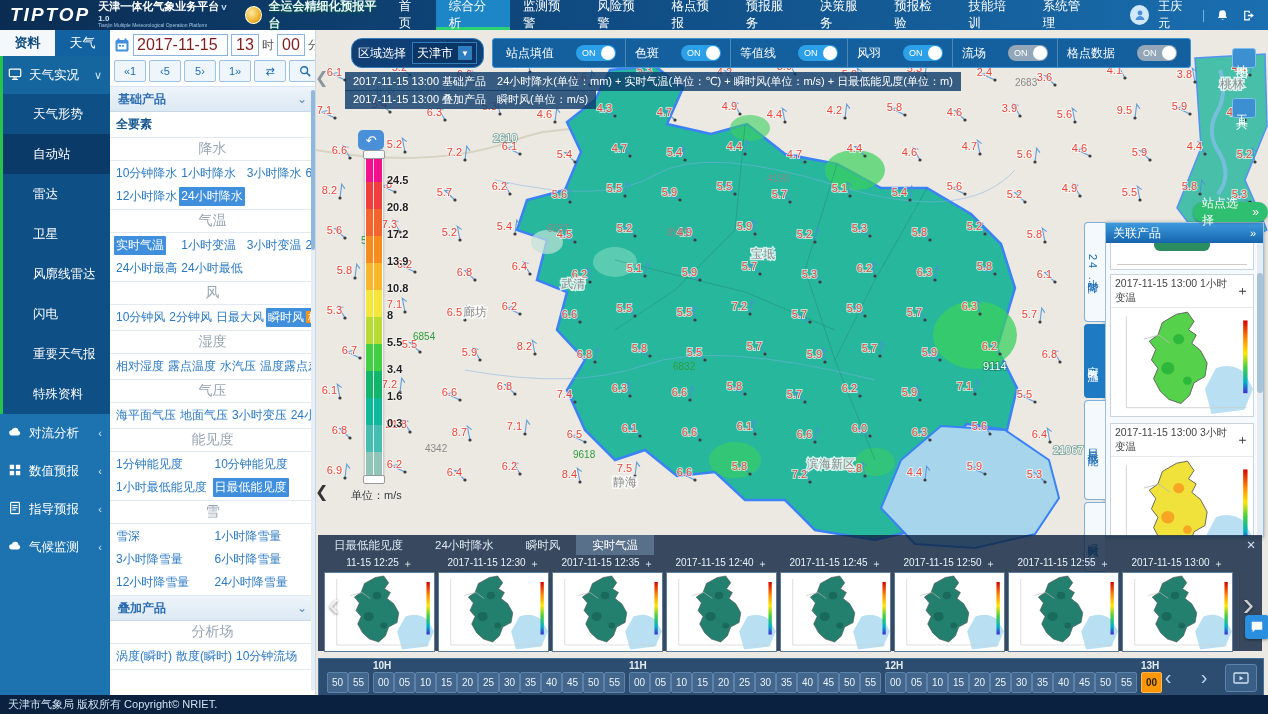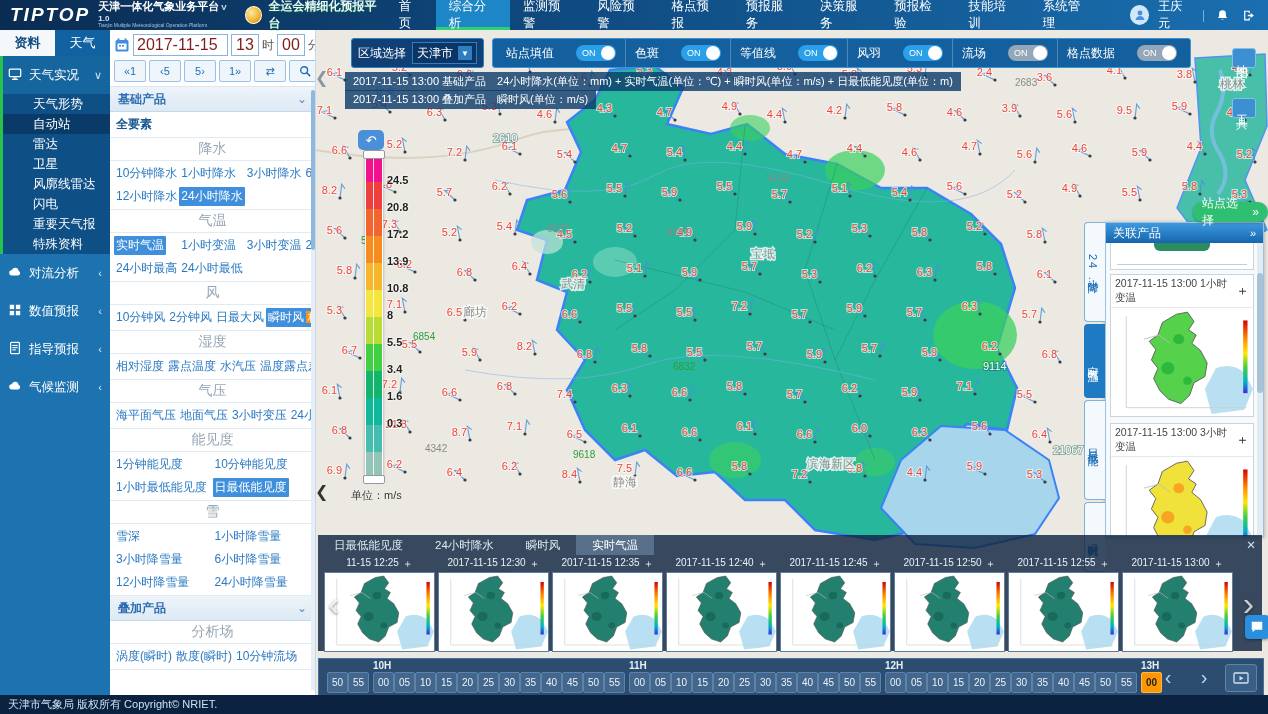--- a/index.html
+++ b/index.html
@@ -30,21 +30,21 @@
   
   #sidebar{position:absolute;left:0;top:30px;width:110px;height:665px;background:#1d72b0;color:#fff;z-index:40;}
   #side-tabs{display:flex;height:26px;}
   #side-tabs .stab{flex:1;display:flex;align-items:center;justify-content:center;font-size:13px;cursor:pointer;background:#1261a0;}
   #side-tabs .stab.active{background:#f4f8fb;color:#0d4a7e;font-weight:bold;}
   .sgroup-row{height:38px;display:flex;align-items:center;padding:0 8px;gap:7px;font-size:12.5px;cursor:pointer;}
   .sgroup-row .chev{margin-left:auto;font-size:11px;color:#cfe6f8;}
   .sgroup.expanded{border-left:3px solid #27c24c;background:#15659f;}
   .sgroup.expanded .sgroup-row{padding-left:5px;}
   .ssub{background:#0e4f86;}
-  .ssub .sitem{height:20px;display:flex;align-items:center;padding-left:30px;font-size:12.5px;cursor:pointer;}
+  .ssub .sitem{height:40px;display:flex;align-items:center;padding-left:30px;font-size:12.5px;cursor:pointer;}
   .ssub .sitem.active{background:#0a3a67;}
 
   
   #ppanel{position:absolute;left:110px;top:30px;width:205px;height:665px;background:#fff;z-index:40;
     border-right:1px solid #c9d8e6;overflow:hidden;}
   #pdate{display:flex;align-items:center;gap:3px;padding:4px 4px 2px 4px;}
   #pdate input{border:1px solid #8ab4dd;color:#7f1d1d;font-size:16px;height:18px;font-family:inherit;}
   #date-input{width:88px;padding-left:3px;}
   .tiny-input{width:22px;text-align:center;}
   #pdate .unit{color:#555;font-size:12px;}
@@ -69,21 +69,21 @@
   #map{position:absolute;left:315px;top:30px;width:953px;height:665px;background:#ebe9e2;overflow:hidden;}
   #map svg text{font-family:"Liberation Sans","DejaVu Sans",sans-serif;}
   .st-val{fill:#ef4436;font-size:11px;paint-order:stroke;stroke:rgba(255,255,255,.65);stroke-width:2px;}
   .code-g{fill:#8a8a8a;font-size:10px;}
   .code-gr{fill:#2e9e3c;font-size:10px;}
   .code-w{fill:#ffffff;font-size:11px;paint-order:stroke;stroke:rgba(0,90,80,.4);stroke-width:2px;}
   .place{fill:#8b8b8b;font-size:12px;paint-order:stroke;stroke:rgba(255,255,255,.8);stroke-width:3px;}
 
   
   #map-toolbar{position:absolute;left:36px;top:8px;display:flex;gap:8px;z-index:20;}
-  #region-box{background:#0f3f75;border:1px solid #2f7fc0;border-radius:3px;color:#fff;
+  #region-box{background:#0f3f75;border:1px solid #2f7fc0;border-radius:11px;color:#fff;
     display:flex;align-items:center;height:28px;padding:0 6px;gap:6px;}
   #region-select{background:#0b3564;border:1px solid #2f7fc0;color:#fff;height:20px;
     display:flex;align-items:center;padding:0 4px;gap:5px;cursor:pointer;}
   #region-select .dd{background:#2f7fc0;width:14px;height:14px;display:flex;align-items:center;justify-content:center;font-size:8px;}
   #toggle-box{background:#14609e;border:1px solid #3e93d2;border-radius:3px;color:#fff;
     display:flex;align-items:center;height:28px;padding:0 4px;}
   .tgl{display:flex;align-items:center;gap:22px;padding:0 9px;height:100%;}
   .tgl + .tgl{border-left:1px solid rgba(255,255,255,.25);}
   .pill{width:40px;height:16px;border-radius:8px;background:#2b9fe8;position:relative;
     display:flex;align-items:center;cursor:pointer;}

